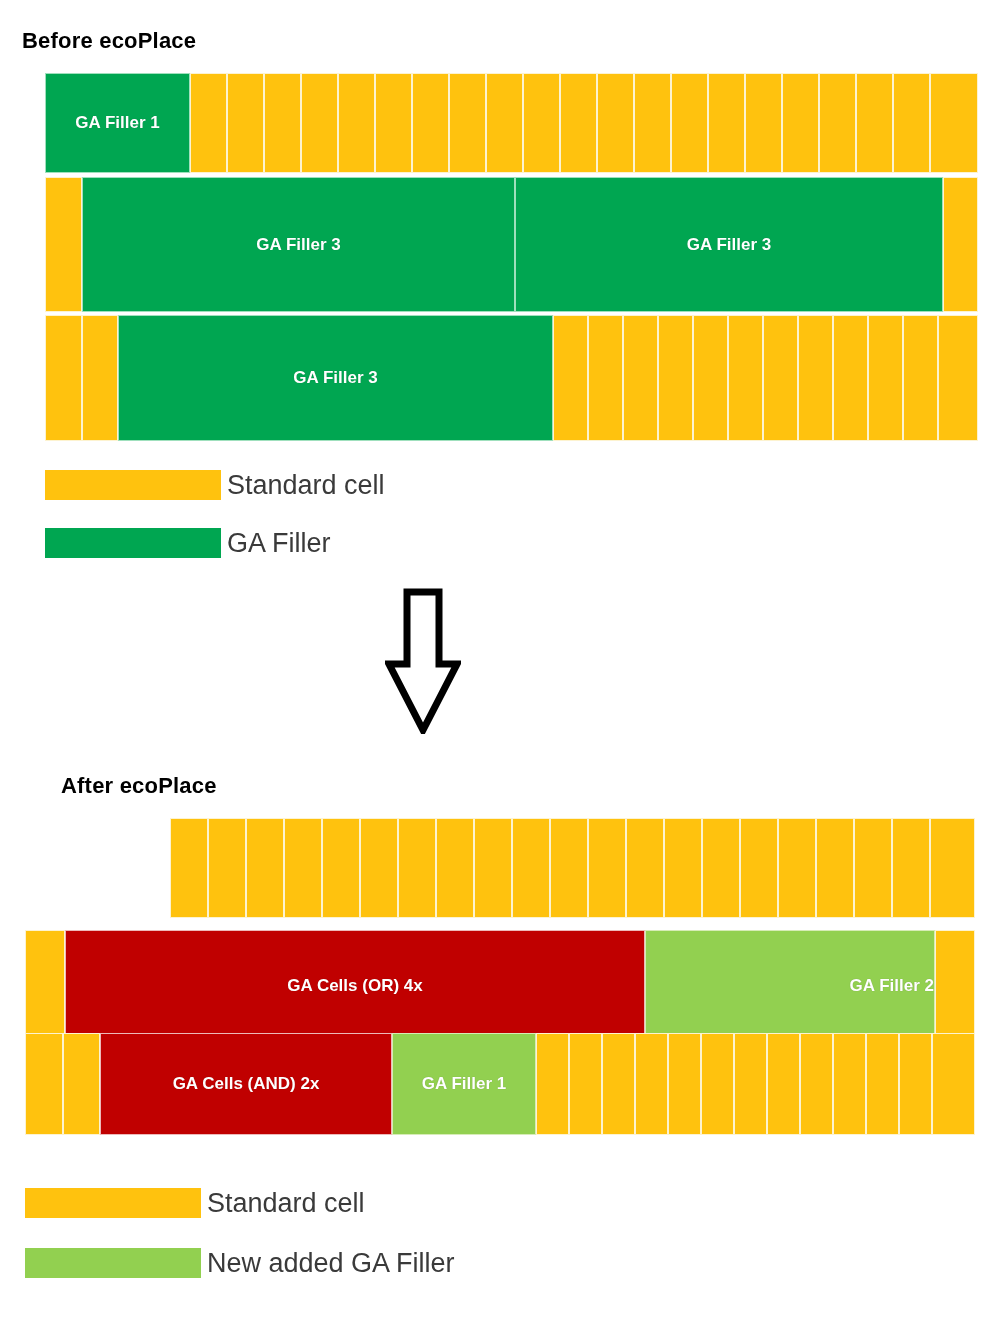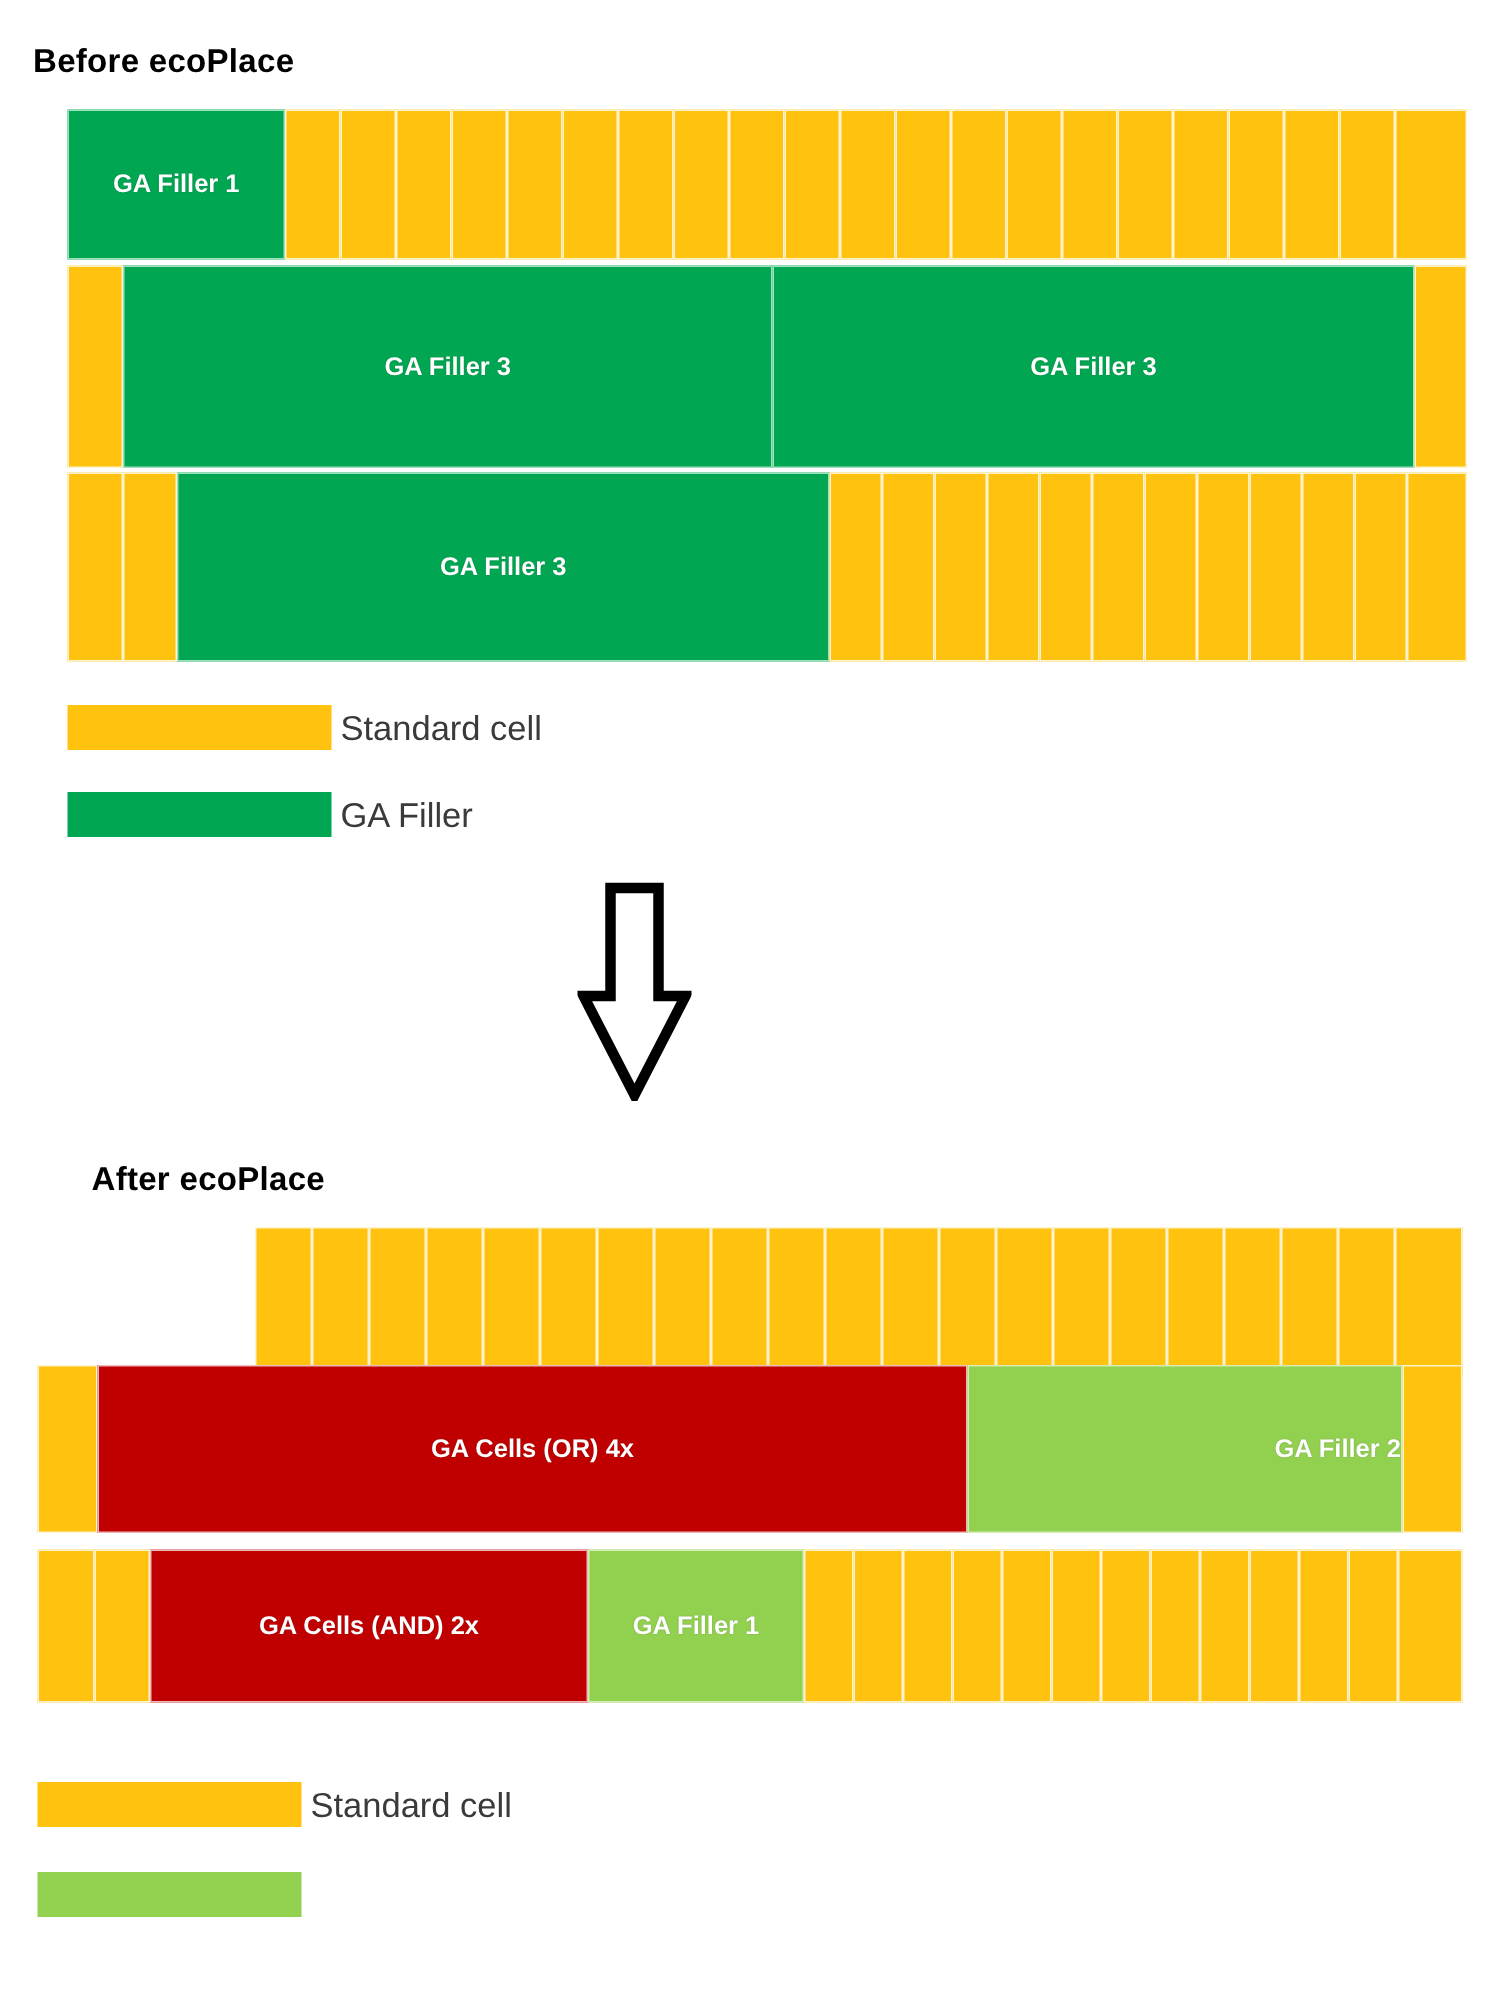--- a/index.html
+++ b/index.html
@@ -74,21 +74,21 @@
   }
   .swatch {
     width: 176px;
     height: 30px;
     flex: 0 0 auto;
   }
   .swatch.std     { background: #FFC20E; }
   .swatch.gafill  { background: #00A651; }
   .swatch.newfill { background: #92D050; }
   .legend-label {
-    font-size: 23px;
+    font-size: 27px;
     color: #3a3a3a;
     margin-left: 6px;
     white-space: nowrap;
     font-family: "Liberation Sans", sans-serif;
   }
 </style>
 </head>
 <body>
 
 <div class="section-title" id="title-before">Before ecoPlace</div>
@@ -185,21 +185,21 @@
       <div class="blk std" style="left: 601px; width: 38px;"></div>
       <div class="blk std" style="left: 639px; width: 38px;"></div>
       <div class="blk std" style="left: 677px; width: 38px;"></div>
       <div class="blk std" style="left: 715px; width: 38px;"></div>
       <div class="blk std" style="left: 753px; width: 38px;"></div>
       <div class="blk std" style="left: 791px; width: 38px;"></div>
       <div class="blk std" style="left: 829px; width: 38px;"></div>
       <div class="blk std" style="left: 867px; width: 38px;"></div>
       <div class="blk std" style="left: 905px; width: 45px;"></div>
     </div>
-  <div class="row" style="left:0; top:92px; width:950px; height:112px;border-radius:26px;">
+  <div class="row" style="left:0; top:112px; width:950px; height:112px;border-radius:26px;">
       <div class="blk std" style="left: 0px; width: 40px;"></div>
       <div class="blk gacell" style="left: 40px; width: 580px;">
         <span class="lbl">GA Cells (OR) 4x</span>
       </div>
       <div class="blk newfill" style="left: 620px; width: 290px; justify-content: flex-end;">
         <span class="lbl">GA Filler 2</span>
       </div>
       <div class="blk std" style="left: 910px; width: 40px;"></div>
     </div>
   <div class="row" style="left:0; top:215px; width:950px; height:102px;padding-left:44px;">
@@ -227,14 +227,15 @@
     </div>
 </div>
 
 <div class="legend" id="legend-after" style="left:25px; top:1188px; width:520px; height:105px;">
   <div class="legend-row" style="left:0; top:0;">
     <div class="swatch std"></div>
     <div class="legend-label">Standard cell</div>
   </div>
   <div class="legend-row" style="left:0; top:60px;">
     <div class="swatch newfill"></div>
+    <div class="legend-label">New added GA Filler</div>
   </div>
 </div>
 
 </body></html>

